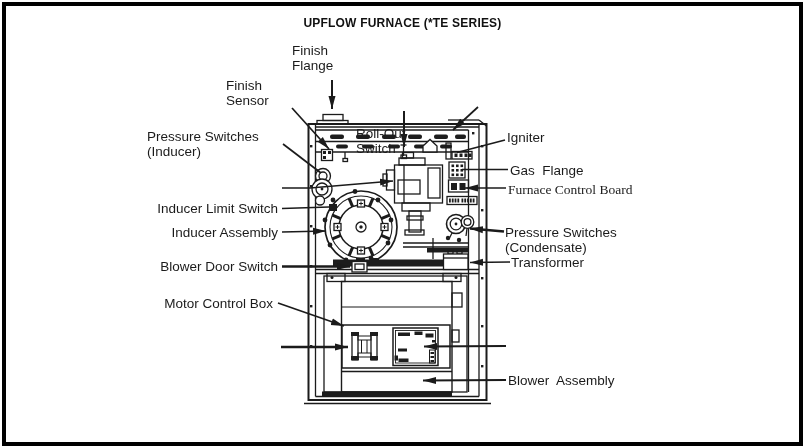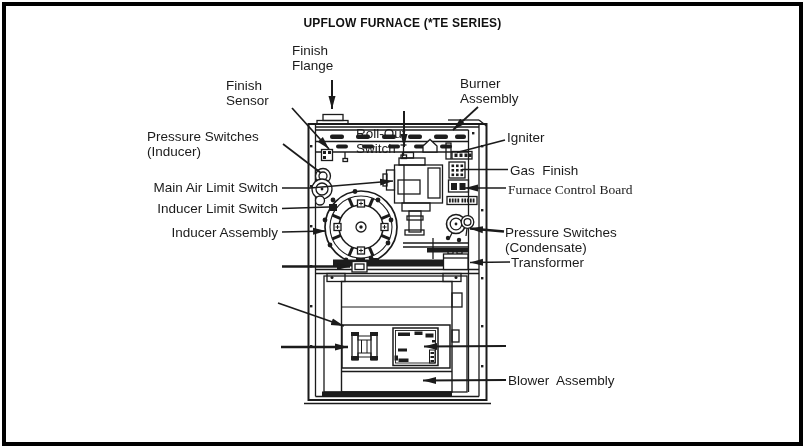--- a/index.html
+++ b/index.html
@@ -19,29 +19,28 @@
 <div id="canvas">
 
   <div id="title">UPFLOW FURNACE (*TE SERIES)</div>
 
   <div class="lbl ctr" style="left:292px;top:43px;width:80px;">Finish
 Flange</div>
   <div class="lbl ctr" style="left:226px;top:78px;width:80px;">Finish
 Sensor</div>
   <div class="lbl ctr" style="left:356px;top:78px;width:84px;margin-top:48px;">Roll-Out
 Switch</div>
-  <div class="lbl ctr" style="left:460px;top:76px;width:88px;">Burner
-Assembly</div>
   <div class="lbl ctr" style="left:147px;top:129px;width:140px;">Pressure Switches
 (Inducer)</div>
-  <div class="lbl rgt" style="left:98px;top:180px;width:180px;">Main Air Limit Switch</div>
   <div class="lbl rgt" style="left:98px;top:201px;width:180px;">Inducer Limit Switch</div>
   <div class="lbl rgt" style="left:98px;top:225px;width:180px;">Inducer Assembly</div>
+  <div class="lbl rgt" style="left:98px;top:259px;width:180px;">Blower Door Switch</div>
+  <div class="lbl rgt" style="left:93px;top:296px;width:180px;">Motor Control Box</div>
   <div class="lbl" style="left:507px;top:130px;">Igniter</div>
-  <div class="lbl" style="left:510px;top:163px;">Gas  Finish</div>
+  <div class="lbl" style="left:510px;top:163px;">Gas  Flange</div>
   <div class="lbl" style="left:508px;top:182px;font-family:Liberation Serif, serif;">Furnace Control Board</div>
   <div class="lbl ctr" style="left:505px;top:225px;width:132px;">Pressure Switches
 (Condensate)</div>
   <div class="lbl" style="left:511px;top:255px;">Transformer</div>
   <div class="lbl" style="left:508px;top:373px;">Blower  Assembly</div>
 
   <svg id="art" viewBox="0 0 805 448">
     <defs>
       <marker id="ah" markerUnits="userSpaceOnUse" markerWidth="14" markerHeight="8" refX="13" refY="4" orient="auto">
         <path d="M0,0.5 L13,4 L0,7.5 Z" fill="#1b1b1b"></path>

